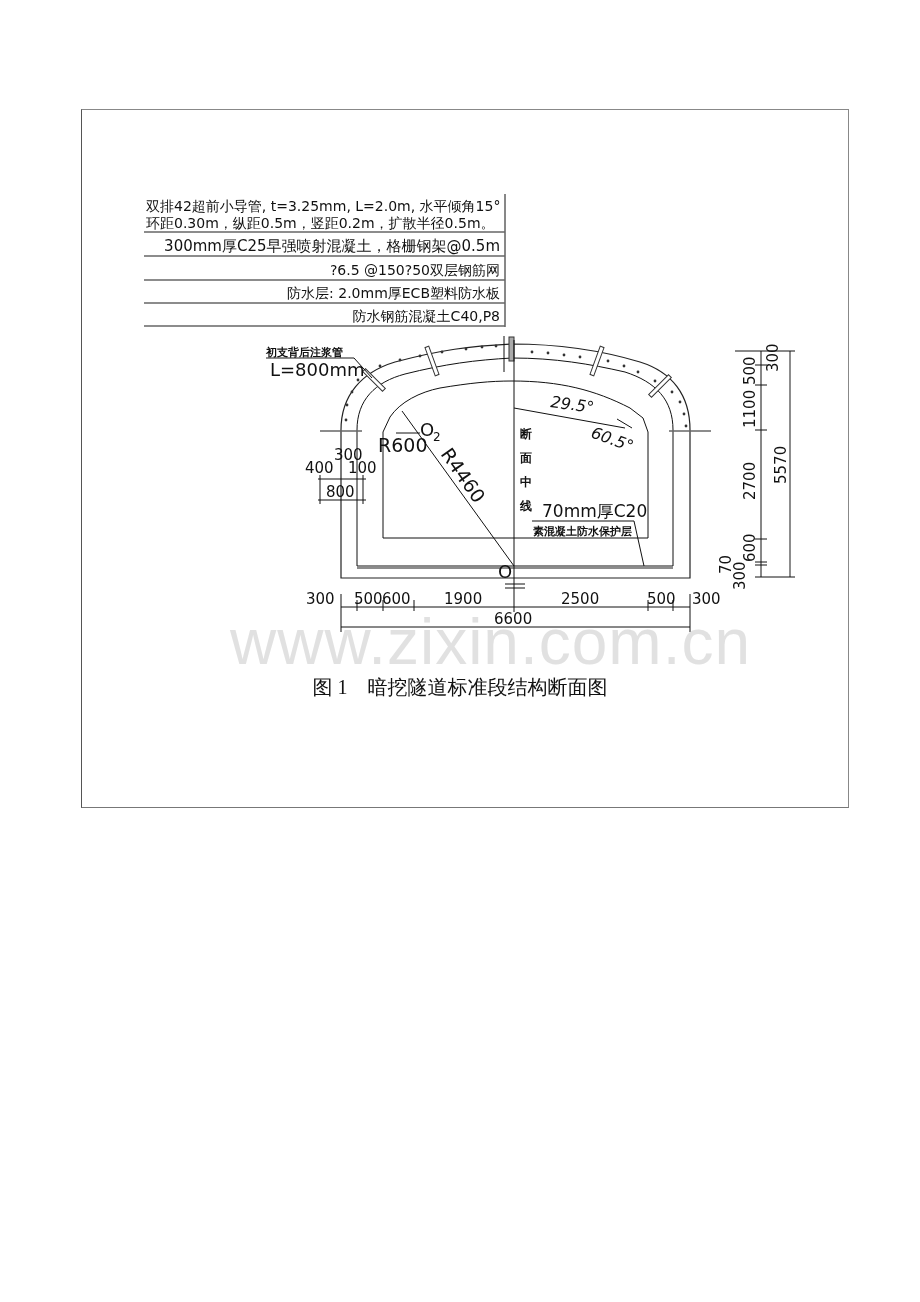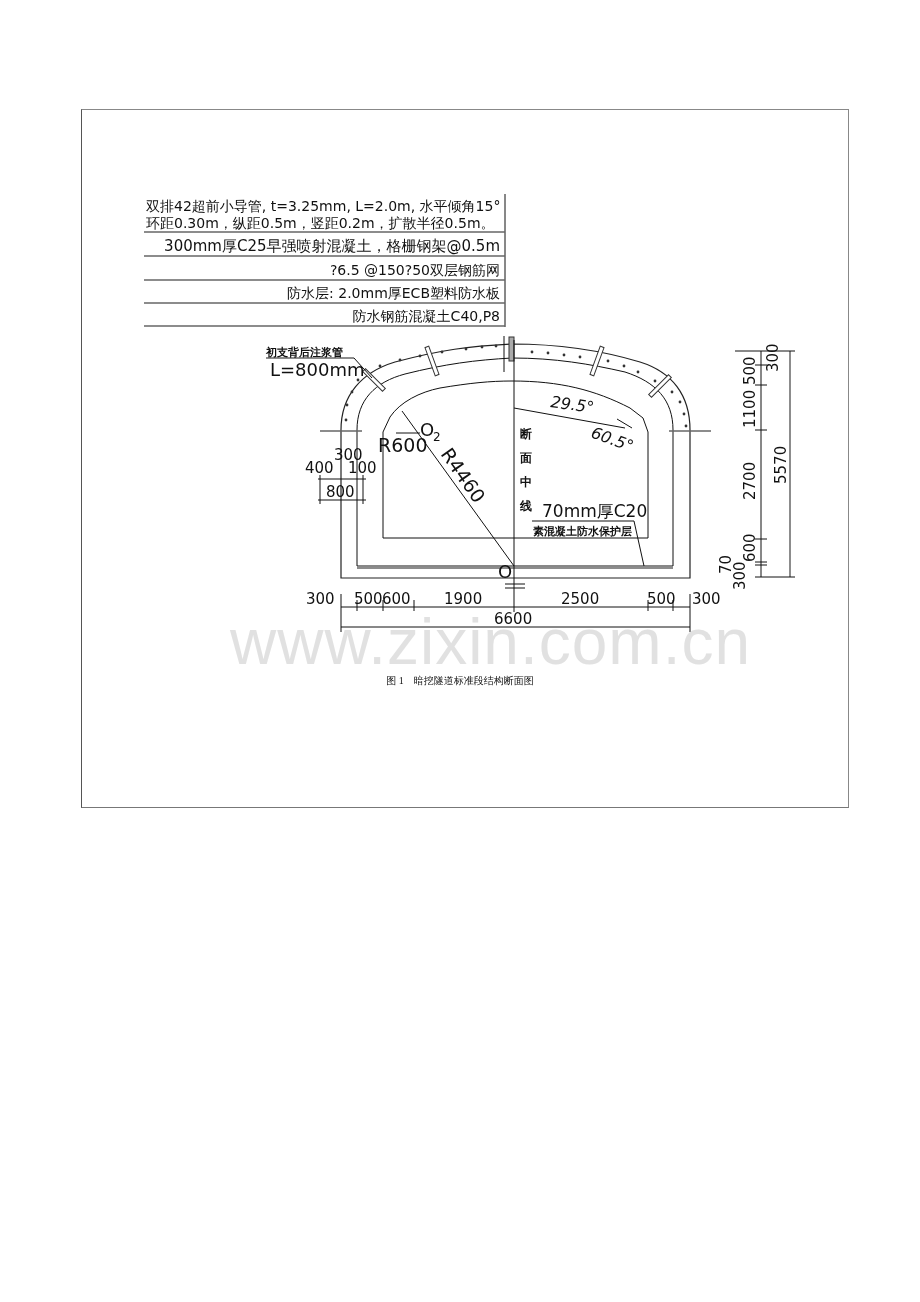--- a/index.html
+++ b/index.html
@@ -8,21 +8,21 @@
     #frame { position: absolute; left: 81px; top: 109px; width: 768px; height: 699px;
              border: 1px solid #555; border-top-color: #888; border-right-color: #888; border-bottom-color: #777; box-sizing: border-box; }
     svg#drawing { position: absolute; left: 0; top: 0; width: 920px; height: 1302px; }
     .t { font-family: "DejaVu Sans", sans-serif; fill: #111; }
     .cjk { font-family: "DejaVu Sans", sans-serif; font-weight: bold; fill: #111; }
     .dim { font-family: "DejaVu Sans", sans-serif; fill: #111; font-size: 15px; }
     .ln { stroke: #111; stroke-width: 1; fill: none; }
     .ln2 { stroke: #222; stroke-width: 1.2; fill: none; }
     .gray { stroke: #666; stroke-width: 1.5; fill: none; }
     #caption { position: absolute; left: 0; width: 920px; top: 674px; text-align: center;
-               font-family: "Liberation Serif", serif; font-size: 10px; color: #111; }
+               font-family: "Liberation Serif", serif; font-size: 20px; color: #111; }
     #watermark { position: absolute; left: 230px; top: 605px; font-family: "Liberation Sans", sans-serif;
                  font-size: 64px; color: rgba(200,200,200,0.55); letter-spacing: 1px; pointer-events: none; }
   </style>
 </head>
 <body>
 
 <div id="frame"></div>
 
 <svg id="drawing" viewBox="0 0 920 1302" xmlns="http://www.w3.org/2000/svg">
 

